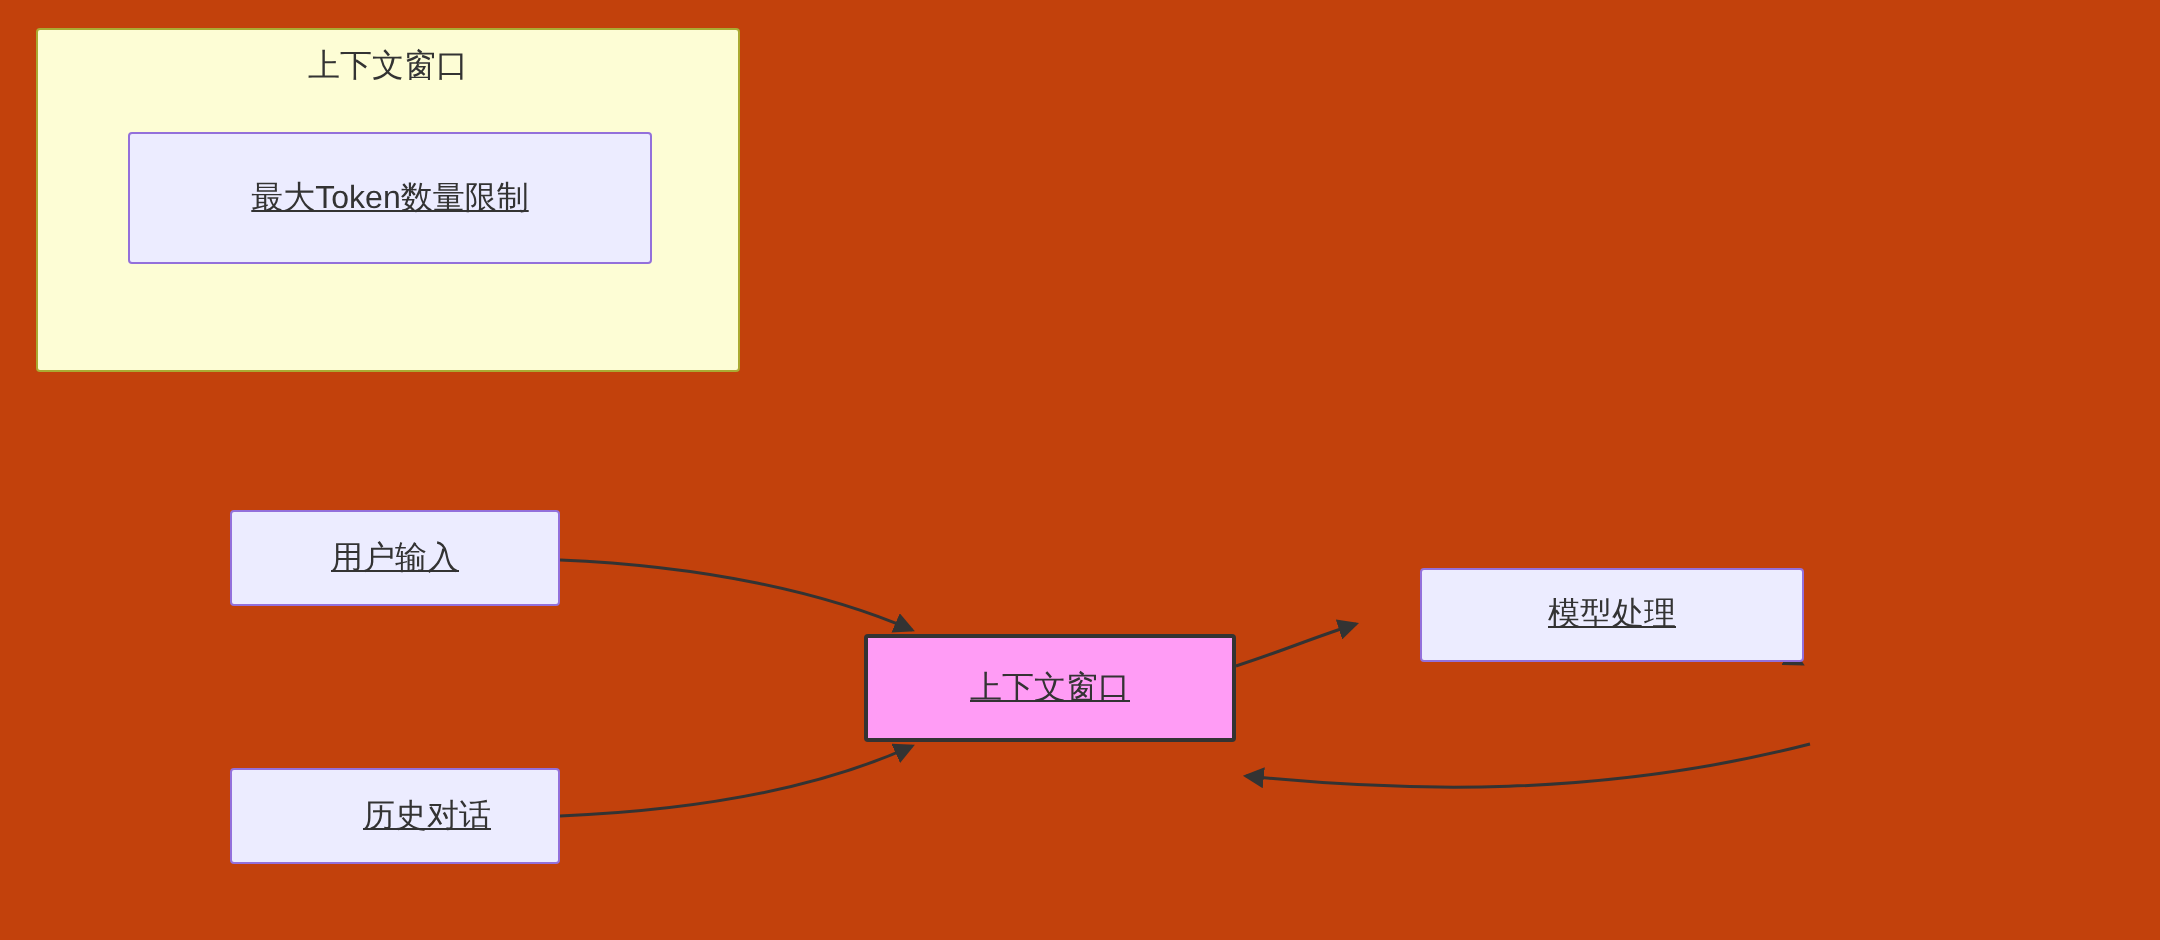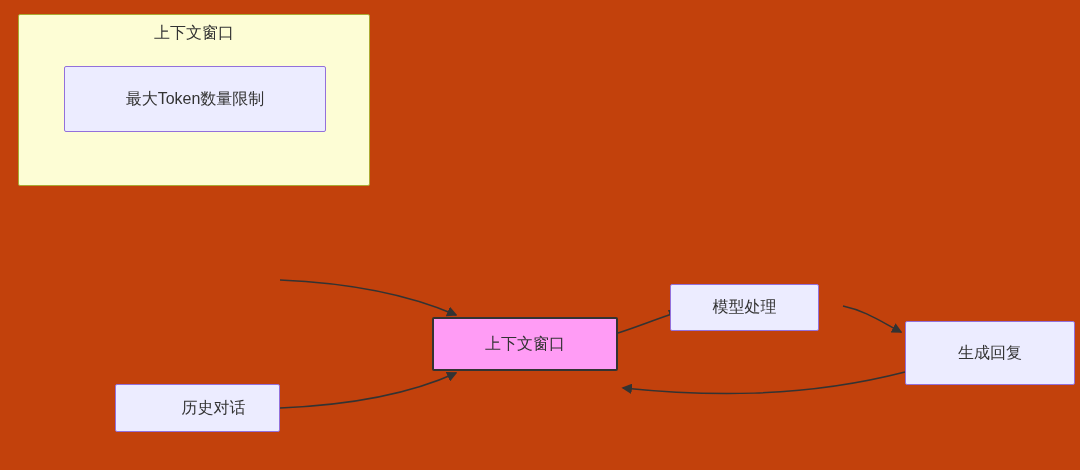--- a/index.html
+++ b/index.html
@@ -31,20 +31,21 @@
   .node {
     position: absolute;
     display: flex;
     align-items: center;
     justify-content: center;
     box-sizing: border-box;
     font-size: 16px;
     color: #333333;
     text-align: center;
     border-radius: 2px;
+    text-decoration: underline;
   }
   .node-default {
     background: var(--node-fill, #ECECFF);
     border: 1px solid var(--node-border, #9370DB);
   }
   .node-highlight {
     background: var(--highlight-fill, #ff9cf5);
     border: 2px solid var(--highlight-border, #333333);
   }
   .subgraph {
@@ -64,21 +65,21 @@
     left: 0;
     width: 100%;
     text-align: center;
     font-size: 16px;
     color: #333333;
   }
   .n-max-token   { left: 64px;  top: 66px;  width: 262px; height: 66px; }
   .n-user-input  { left: 115px; top: 255px; width: 165px; height: 48px; }
   .n-history     { left: 115px; top: 384px; width: 165px; height: 48px; padding-left: 32px; }
   .n-context     { left: 432px; top: 317px; width: 186px; height: 54px; }
-  .n-model       { left: 670px; top: 284px; width: 149px; height: 47px; }
+  .n-model       { left: 710px; top: 284px; width: 192px; height: 47px; }
   .n-reply       { left: 905px; top: 321px; width: 170px; height: 64px; }
 </style>
 </head>
 <body>
 
 <div class="canvas">
 
   <svg class="edges" viewBox="0 0 1080 470" xmlns="http://www.w3.org/2000/svg">
     <defs>
       <marker id="arrow" viewBox="0 0 10 10" refX="8.5" refY="5" markerWidth="7" markerHeight="7" orient="auto-start-reverse">
@@ -92,30 +93,30 @@
     <path class="edge" d="M905,372 C800,399 702,396 623,388" marker-end="url(#arrow)"></path>
   </svg>
 
   <div class="subgraph">
     <div class="subgraph-title">上下文窗口</div>
   </div>
   <div class="node node-default n-max-token">
     <span>最大Token数量限制</span>
   </div>
 
+  <div class="node node-default n-user-input">
+    <span>用户输入</span>
+  </div>
 
   <div class="node node-default n-history">
     <span>历史对话</span>
   </div>
 
   <div class="node node-highlight n-context">
     <span>上下文窗口</span>
   </div>
 
   <div class="node node-default n-model">
     <span>模型处理</span>
   </div>
 
-  <div class="node node-default n-reply">
-    <span>生成回复</span>
-  </div>
 
 </div>
 
 </body></html>

